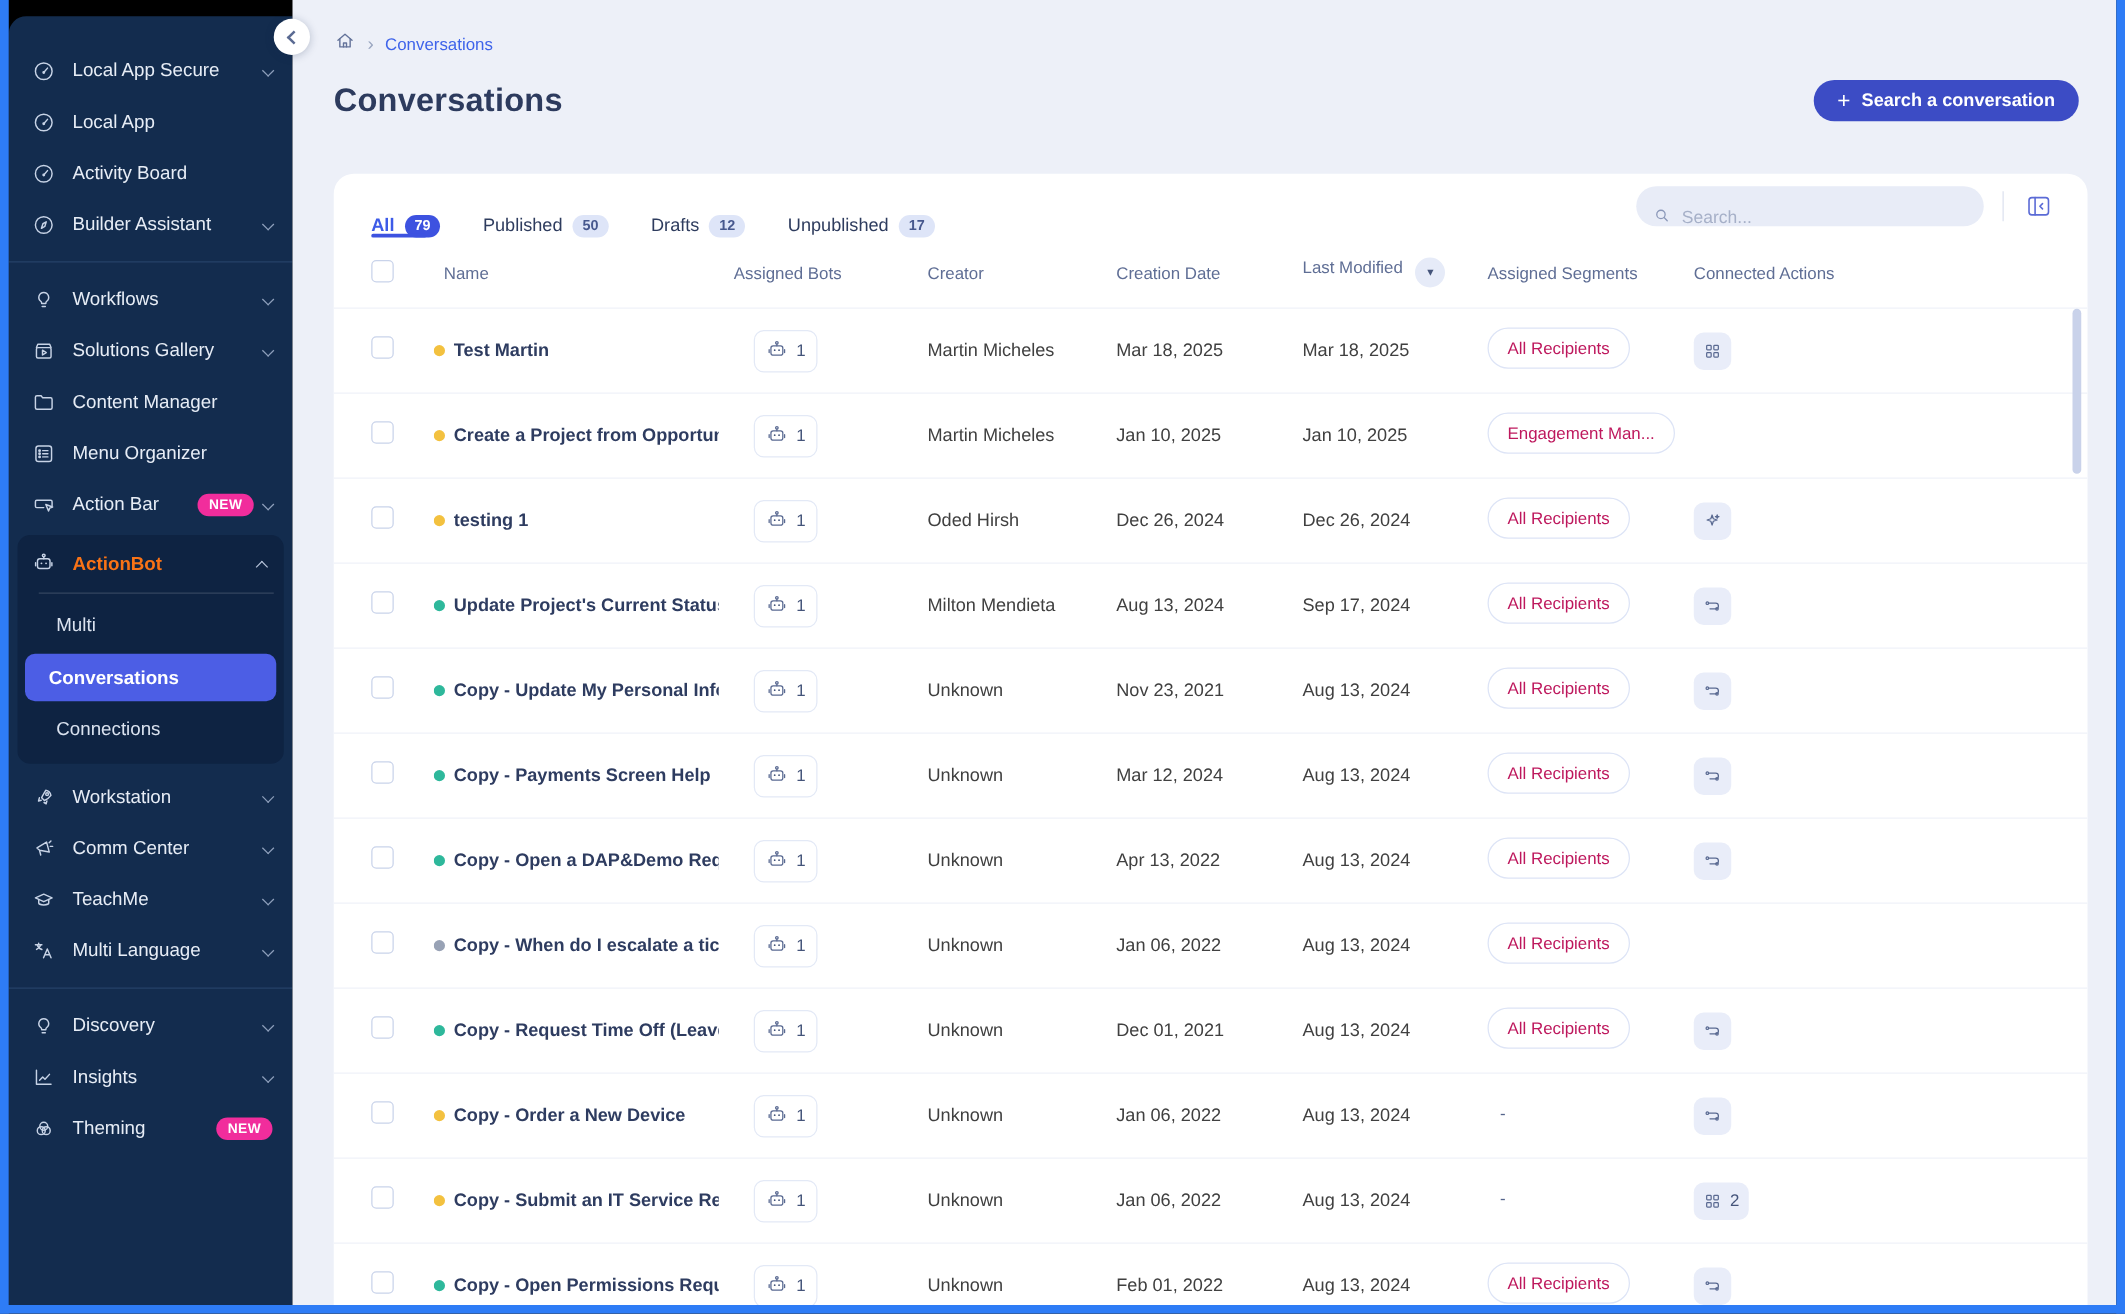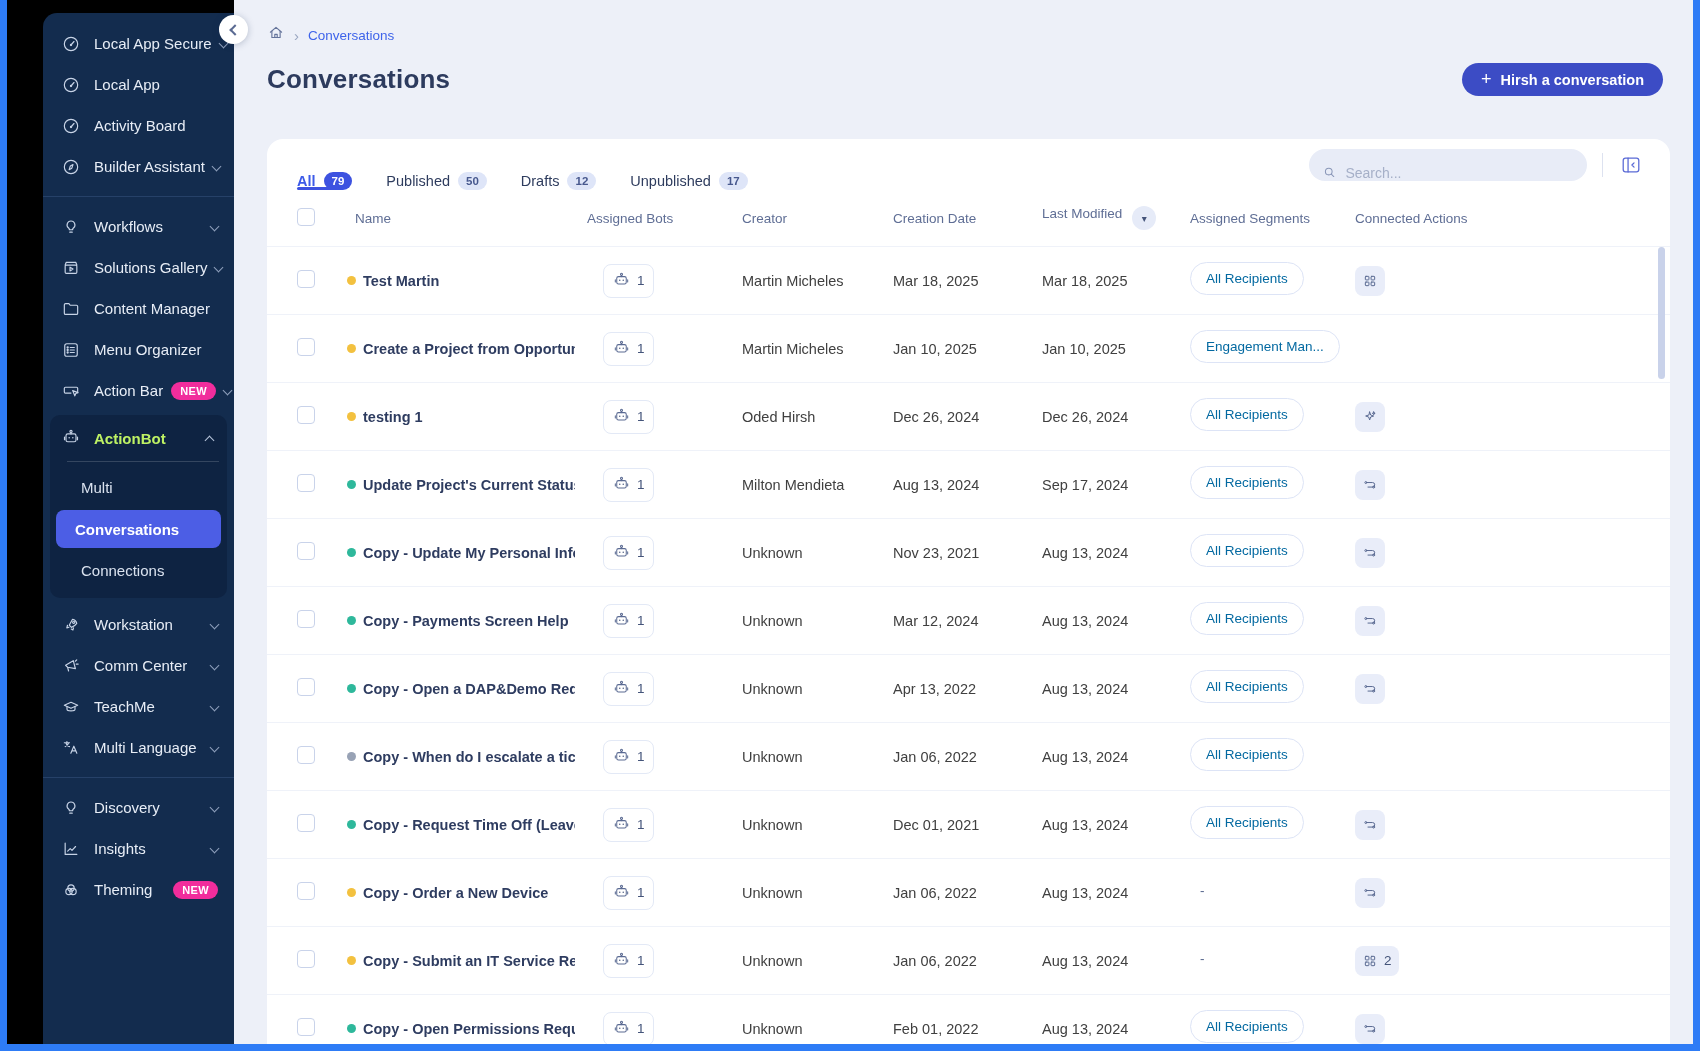--- a/index.html
+++ b/index.html
@@ -10,38 +10,38 @@
   .edge { position:absolute; background:#2E7CF6; z-index:60; }
   .edge.l { left:0; top:0; bottom:0; width:7px; }
   .edge.r { right:0; top:0; bottom:0; width:7px; }
   .edge.b { left:0; right:0; bottom:0; height:7px; }
 
   .app { position:absolute; left:7px; top:0; right:7px; bottom:7px; display:flex; }
 
   
   .sidecol { width:227px; flex:none; background:#000; position:relative; }
   .sidebar { position:absolute; top:13px; left:0; right:0; bottom:0;
-             background:#132C4E; border-top-left-radius:14px; padding-top:10px; overflow:hidden;margin-left:36px; }
+             background:#132C4E; border-top-left-radius:14px; padding-top:23px; overflow:hidden; }
   .sitem { height:41px; display:flex; align-items:center; padding:0 16px 0 18px;
            color:#E7EDF6; font-size:15px; cursor:pointer; }
   .sicon { width:20px; height:20px; margin-right:13px; color:#C7D3E6; flex:none;
            display:flex; align-items:center; justify-content:center; }
   .sicon svg { width:20px; height:20px; stroke:currentColor; fill:none; stroke-width:1.4;
                stroke-linecap:round; stroke-linejoin:round; }
   .slabel { flex:1; white-space:nowrap; }
   .chev { width:7px; height:7px; border-right:1.6px solid #8FA0BC; border-bottom:1.6px solid #8FA0BC;
           transform:rotate(45deg); margin-left:8px; flex:none; }
   .chev.up { transform:rotate(225deg); border-color:#B9C6DC; margin-top:4px; }
   .newbadge { background:#F12D9C; color:#fff; font-size:11px; font-weight:700; letter-spacing:.4px;
               padding:3px 9px; border-radius:10px; margin-left:8px; flex:none; }
   .sdivider { height:1px; background:#264168; margin:9px 0; }
 
   .abpanel { background:#0E2342; border-radius:10px; margin:4px 7px 6px 7px; padding-bottom:8px; }
   .abhead  { height:46px; display:flex; align-items:center; padding:0 14px 0 11px;
-             color:#bef264; font-size:15px; font-weight:700; cursor:pointer; }
+             color:#f97316; font-size:15px; font-weight:700; cursor:pointer; }
   .abdiv   { height:1px; background:rgba(255,255,255,.16); margin:0 8px 6px 17px; }
   .subitem { height:39px; display:flex; align-items:center; padding-left:25px;
              color:#DAE2EF; font-size:15px; cursor:pointer; border-radius:8px; margin:0 6px; }
   .subitem.active { background:#4C5EE5; color:#fff; font-weight:700; height:38px;
                     margin:3px 6px; padding-left:19px; }
 
   
   .side-collapse { position:absolute; left:219px; top:15px; width:29px; height:29px; z-index:40;
                    background:#fff; border-radius:50%; box-shadow:0 1px 7px rgba(20,40,80,.25);
                    display:flex; align-items:center; justify-content:center; cursor:pointer; }
@@ -106,21 +106,21 @@
   .dot { width:9px; height:9px; border-radius:50%; flex:none; background:#C6CFDE; }
   .dot-yellow { background:#F3C13F; } .dot-green { background:#2EB89B; } .dot-gray { background:#98A2B5; }
   .nametxt { font-size:14.5px; font-weight:700; color:#2E3C60; white-space:nowrap; overflow:hidden; }
   .cell { font-size:14.5px; color:#404040; }
   .botchip { margin-left:16px; min-width:46px; height:34px; border:1px solid #E3E9F6; border-radius:8px;
              background:#fff; display:inline-flex; align-items:center; justify-content:center; gap:6px;
              color:#44547A; font-size:13.5px; cursor:pointer; padding:0 8px; }
   .botchip svg { width:19px; height:19px; stroke:#5A6A92; fill:none; stroke-width:1.3;
                  stroke-linecap:round; stroke-linejoin:round; }
   .pill { display:inline-block; border:1px solid #DDE4F6; border-radius:17px; padding:8px 15px;
-          font-size:13.5px; color:#0369a1; background:#fff; white-space:nowrap; max-width:152px; overflow:hidden; }
+          font-size:13.5px; color:#be185d; background:#fff; white-space:nowrap; max-width:152px; overflow:hidden; }
   .pill.plain { border:none; padding:0 0 0 10px; color:#55658C; background:transparent; }
   .act { display:flex; align-items:center; }
   .achip { height:30px; min-width:30px; background:#E9EDF9; border-radius:8px; color:#5A6A92;
            display:none; align-items:center; justify-content:center; gap:6px; padding:0 7px;
            font-size:13.5px; cursor:pointer; }
   .achip.show { display:inline-flex; }
   .achip svg { width:16px; height:16px; stroke:currentColor; fill:none; stroke-width:1.5;
                stroke-linecap:round; stroke-linejoin:round; }
   .cnt2 { display:none; color:#44547A; }
   .cnt2.show { display:inline; }
@@ -422,21 +422,21 @@
             <use href="#i-home"></use>
           </svg></span>
       <span class="crumb-sep">›</span>
       <span class="crumb-link">Conversations</span>
     </div>
 
     <div class="title-row">
       <h1 class="page-title">Conversations</h1>
       <button class="create-btn">
         <span class="plus">+</span>
-        <span>Hirsh a conversation</span>
+        <span>Search a conversation</span>
       </button>
     </div>
 
     <div class="card">
 
       <div class="toolbar">
         <div class="tabs">
           <div class="tab active">
             <span>All</span>
             <span class="cnt">79</span>

